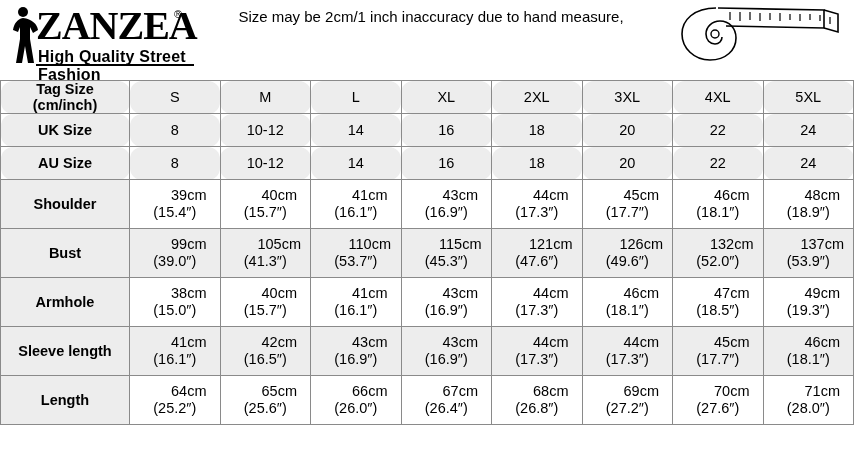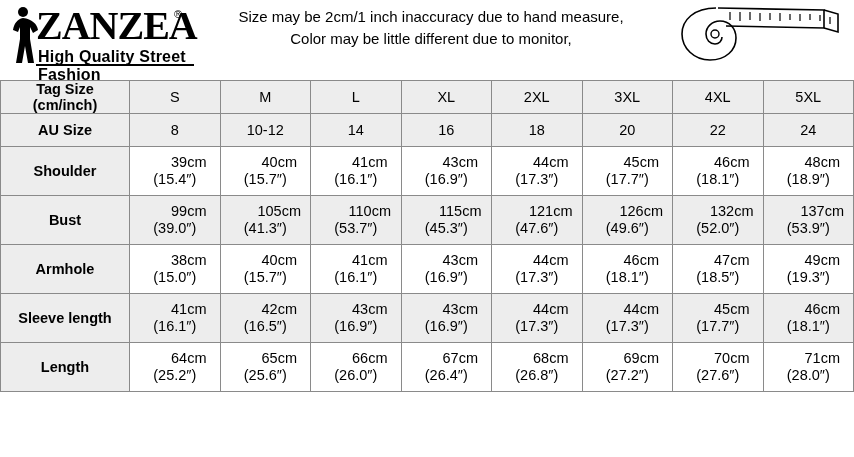--- a/index.html
+++ b/index.html
@@ -105,21 +105,21 @@
     vertical-align: middle;
     font-size: 14.5px;
     padding: 0;
   }
   td.rowhead {
     font-weight: bold;
     background: #ededed;
     width: 128px;
     font-size: 14.5px;
   }
-  tr.r-small td { height: 32px; }
+  tr.r-small td { height: 32px; border-radius: 12px; }
   tr.r-tall td  { height: 48px; }
 
   tr.shade td { background: #ededed; }
   tr.plain td { background: #ffffff; }
   tr.plain td.rowhead { background: #ededed; }
 
   .cell-main { display: block; line-height: 17px; padding-left: 28px; }
   .cell-sub  { display: block; line-height: 17px; }
 
   .hdr-two { line-height: 16px; }
@@ -137,21 +137,20 @@
         <path d="M15 12 C9 13 6 18 5 24 L10 26 L12 21 L12 33 L8 57 L14 57 L17 40 L20 57 L26 57 L22 33 L22 21 L25 27 L30 24 C29 18 24 13 15 12 Z" fill="#000"></path>
       </svg>
       <div class="brand-name">ZANZEA</div>
       <div class="brand-reg">®</div>
       <div class="brand-rule"></div>
       <div class="brand-tag">High Quality Street Fashion</div>
     </div>
 
     <div class="notes">
       <div>Size may be 2cm/1 inch inaccuracy due to hand measure,</div>
-      <div>Color may be little different due to monitor,</div>
     </div>
 
     <svg class="tape" viewBox="0 0 170 70">
       <g fill="none" stroke="#000" stroke-width="1.6">
         <path d="M42 6 C20 6 8 18 8 32 C8 46 20 58 36 58 C52 58 62 48 62 36 C62 26 55 19 46 19 C38 19 32 25 32 32 C32 38 36 42 41 42 C45 42 48 39 48 35"></path>
         <path d="M44 6 L150 8 L150 26 L52 24"></path>
         <path d="M150 8 L164 12 L164 30 L150 26"></path>
       </g>
       <g stroke="#000" stroke-width="1.2">
         <path d="M56 10 L56 18 M66 10 L66 19 M76 10 L76 18 M86 11 L86 19 M96 11 L96 18 M106 11 L106 19 M116 12 L116 18 M126 12 L126 19 M136 12 L136 18 M146 13 L146 19 M156 15 L156 22"></path>
@@ -171,20 +170,31 @@
         <td>M</td>
         <td>L</td>
         <td>XL</td>
         <td>2XL</td>
         <td>3XL</td>
         <td>4XL</td>
         <td>5XL</td>
       </tr>
 
 
+      <tr class="r-small shade">
+        <td class="rowhead">UK Size</td>
+        <td>8</td>
+        <td>10-12</td>
+        <td>14</td>
+        <td>16</td>
+        <td>18</td>
+        <td>20</td>
+        <td>22</td>
+        <td>24</td>
+      </tr>
 
       <tr class="r-small shade">
         <td class="rowhead">AU Size</td>
         <td>8</td>
         <td>10-12</td>
         <td>14</td>
         <td>16</td>
         <td>18</td>
         <td>20</td>
         <td>22</td>

